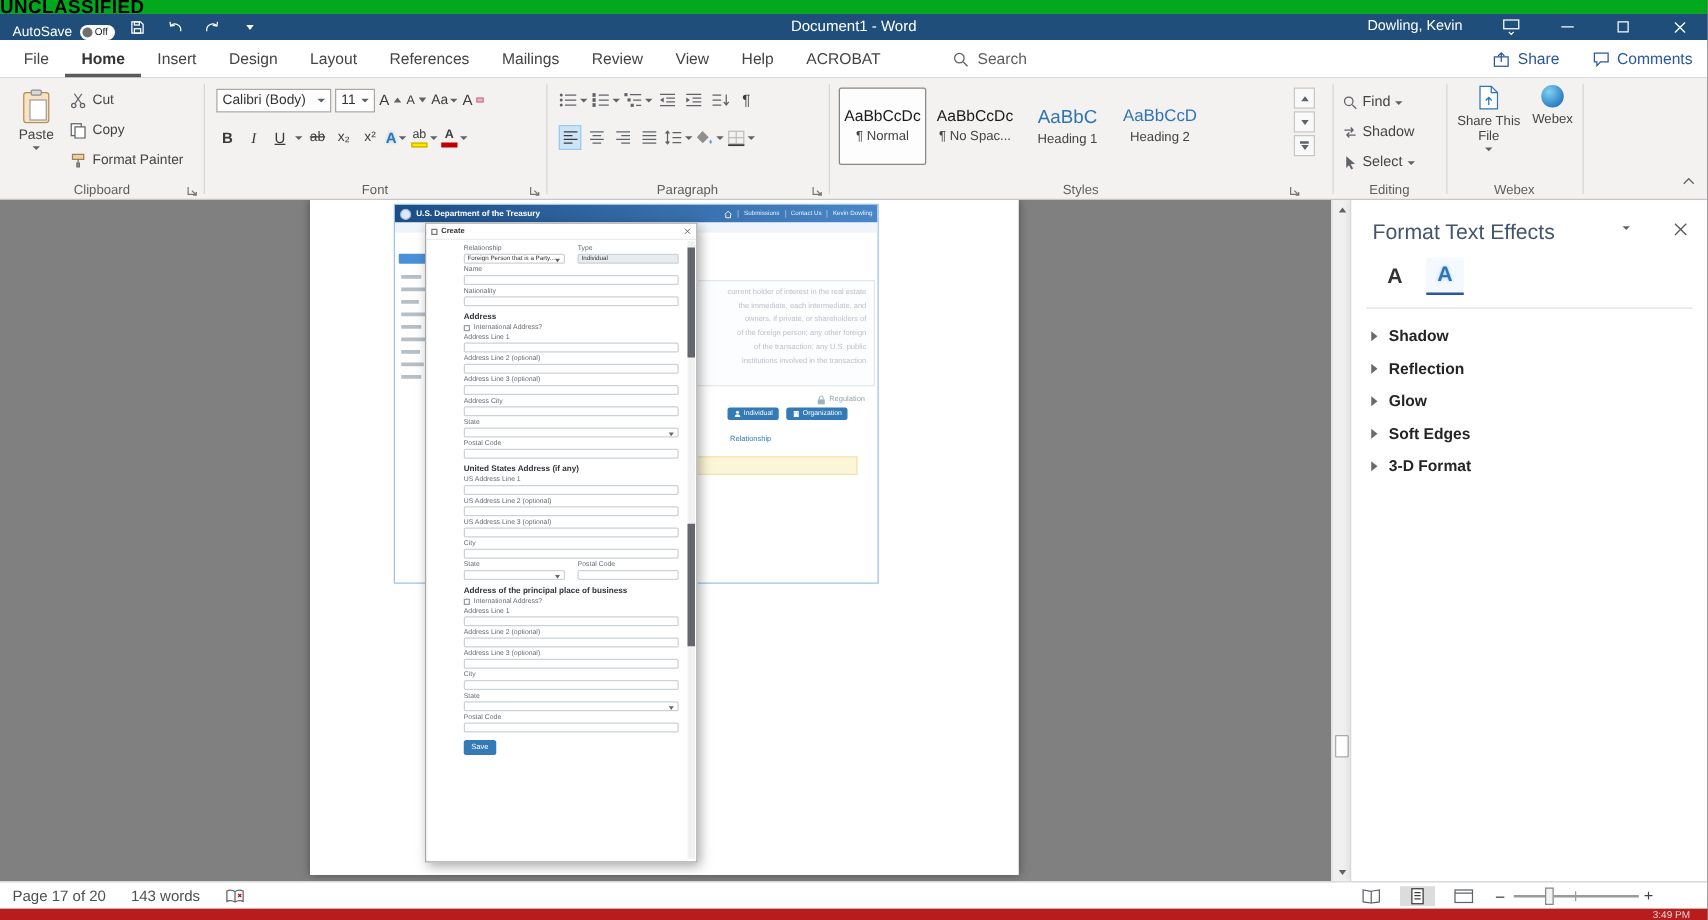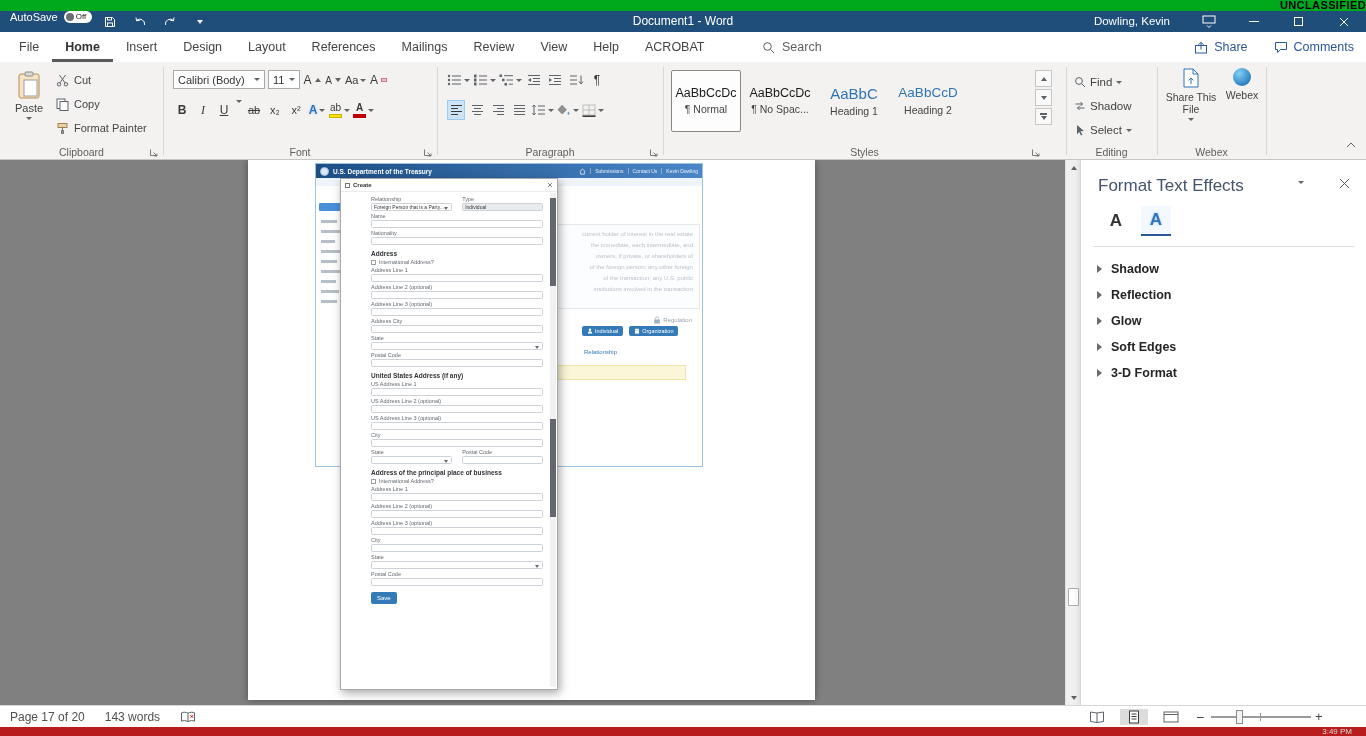--- a/index.html
+++ b/index.html
@@ -2,25 +2,25 @@
 <html><head>
 <meta charset="utf-8">
 <style>
   *{box-sizing:border-box;margin:0;padding:0}
   html,body{width:1366px;height:736px;overflow:hidden}
   body{font-family:"Liberation Sans","DejaVu Sans",sans-serif;position:relative;background:#808080}
   .abs{position:absolute}
   svg{display:block}
 
   
-  .banner{position:absolute;left:0;top:0;width:1366px;height:11px;background:#00a91c;text-align:right;font-size:11px;font-weight:bold;color:#000;line-height:11px;letter-spacing:.4px;z-index:50}
+  .banner{position:absolute;left:0;top:0;width:1366px;height:11px;background:#00a91c;text-align:left;font-size:15px;font-weight:bold;color:#000;line-height:11px;letter-spacing:.4px;z-index:50}
 
   
   .titlebar{position:absolute;left:0;top:11px;width:1366px;height:21px;background:#1e4e79;color:#fff;z-index:40}
-  .tb-left{position:absolute;left:10px;top:0;height:21px;display:flex;align-items:flex-start;gap:6px}
+  .tb-left{position:absolute;left:10px;top:0;height:21px;display:flex;align-items:flex-end;gap:6px}
   .tb-autosave{font-size:11px}
   .tb-toggle{width:28px;height:12px;border-radius:6px;background:#fff;display:flex;align-items:center;gap:2px;padding:0 2px}
   .tb-knob{width:8px;height:8px;border-radius:50%;background:#6f6f6f}
   .tb-toggle-state{font-size:8px;color:#222;line-height:12px}
   .tb-icon{width:24px;height:21px;display:flex;align-items:center;justify-content:center}
   .tri-w{width:0;height:0;border-left:3.5px solid transparent;border-right:3.5px solid transparent;border-top:4px solid #fff}
   .tb-title{position:absolute;left:50%;top:0;transform:translateX(-50%);font-size:12px;line-height:21px;white-space:nowrap}
   .tb-user{position:absolute;right:196px;top:0;font-size:11.5px;line-height:21px}
   .winbtn{position:absolute;top:0;width:45px;height:21px;display:flex;align-items:center;justify-content:center}
   .wb-min{right:90px}.wb-max{right:45px}.wb-close{right:0}.wb-ribbon{right:135px}
@@ -36,21 +36,21 @@
   .search-label{font-size:12.5px;color:#605e5c}
   .tr-right{position:absolute;right:12px;top:0;height:30px;display:flex;align-items:center;gap:26px}
   .tr-btn{display:flex;align-items:center;gap:6px;font-size:12.5px;color:#2b579a}
 
   
   .ribbon{position:absolute;left:0;top:62px;width:1366px;height:98px;background:#f3f2f1;border-bottom:1px solid #c8c6c4;z-index:30}
   .rsep{position:absolute;top:5px;height:88px;width:1px;background:#d8d6d4}
   .grp{position:absolute;top:0;height:98px}
   .grp-label{position:absolute;bottom:2px;left:0;right:0;text-align:center;font-size:10.5px;color:#605e5c}
   .launcher{position:absolute;right:5px;bottom:3px}
-  .rowf{position:absolute;display:flex;gap:3px}
+  .rowf{position:absolute;display:flex;align-items:center;gap:3px}
   .rbtn{display:flex;align-items:center;justify-content:center;gap:2px;min-width:18px;height:20px;color:#3b3b3b;font-size:12px}
   .rbtn.sel{background:#cde4f7;border:1px solid #9ccbf0}
   .tri{width:0;height:0;border-left:3px solid transparent;border-right:3px solid transparent;border-top:3.5px solid #5f6368}
   .combo{background:#fff;border:1px solid #aaa8a6;height:19px;display:flex;align-items:center;justify-content:space-between;padding:0 4px;font-size:11px;color:#333}
   
   .paste-btn{position:absolute;left:8px;top:5px;width:42px;height:88px;display:flex;flex-direction:column;align-items:center;gap:3px;padding-top:4px}
   .paste-lbl{font-size:11px;color:#444}
   .clip-small{position:absolute;left:56px;display:flex;align-items:center;gap:5px;font-size:11px;color:#444;height:20px}
   
   .fx-b{font-weight:bold}.fx-i{font-style:italic;font-family:"Liberation Serif",serif}.fx-u{text-decoration:underline}

